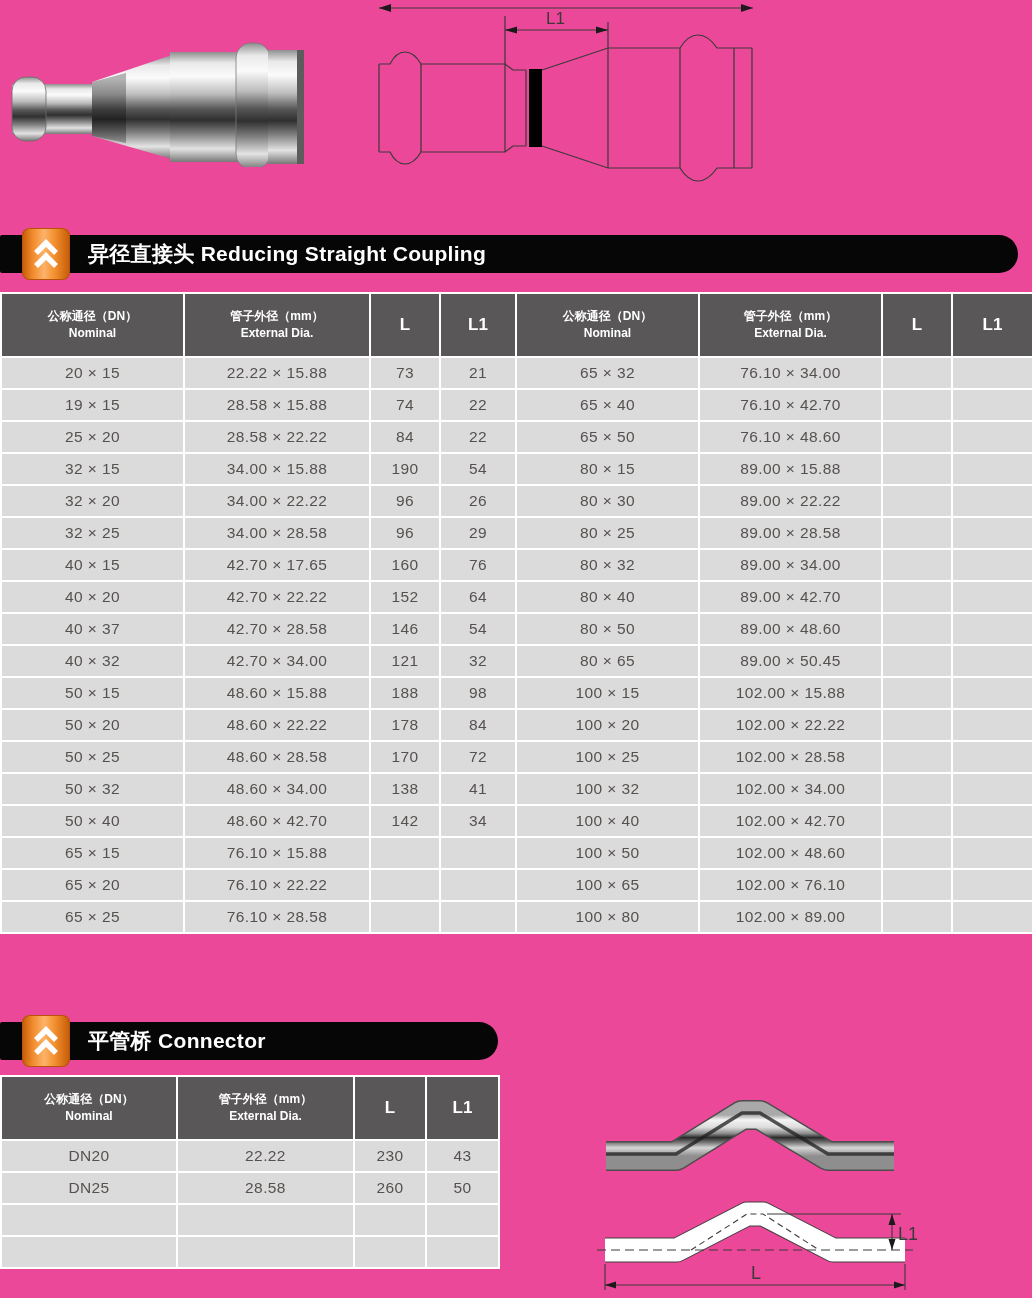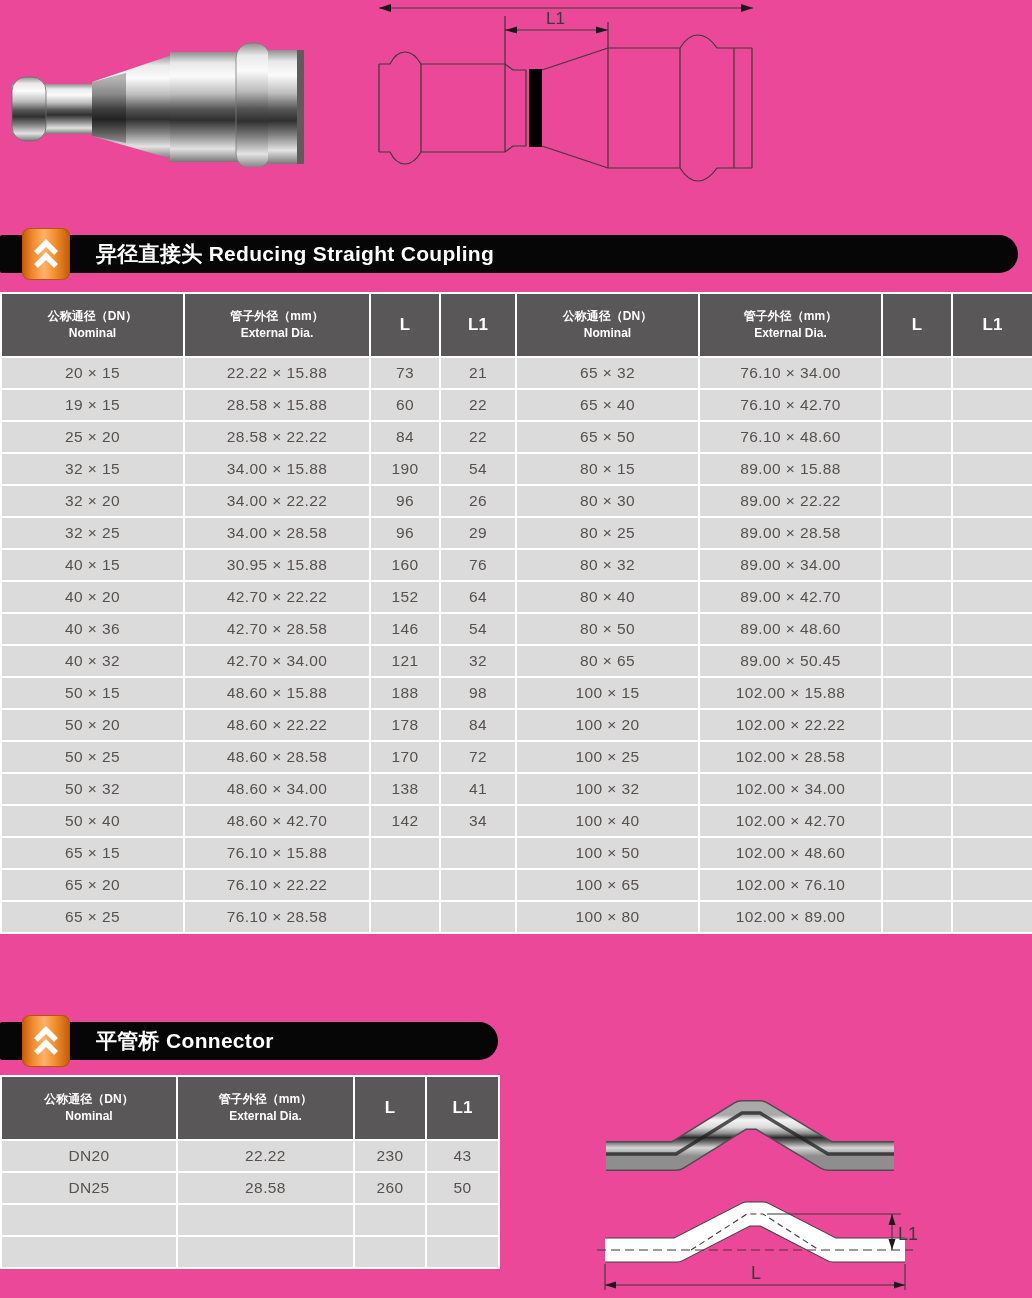--- a/index.html
+++ b/index.html
@@ -5,21 +5,21 @@
   html,body{margin:0;padding:0;background:#fff;}
   #page{
     position:relative;width:1032px;height:1298px;overflow:hidden;background:#ec4899;
     font-family:"Liberation Sans",sans-serif;
   }
   
   .banner{
     position:absolute;height:38px;background:#060606;border-radius:2px 19px 19px 2px;
   }
   .banner .banner-title{
-    position:absolute;left:96px;top:0;line-height:38px;color:#ffffff;
+    position:absolute;left:88px;top:0;line-height:38px;color:#ffffff;
     font-size:21px;font-weight:bold;letter-spacing:.3px;white-space:nowrap;text-align:right;
   }
   .banner .chevron-badge{
     position:absolute;left:22px;top:-7px;width:48px;height:52px;border-radius:8px;
     background:linear-gradient(90deg,#c45a06 0%,#f08a2c 22%,#fdb269 46%,#f2902f 68%,#c45a06 100%);
     box-shadow:0 0 0 1px #b5540a inset;
   }
   .banner .chevron-badge svg{position:absolute;left:0;top:0;}
   
   table.spec{
@@ -161,21 +161,21 @@
           <td>73</td>
           <td>21</td>
           <td>65 × 32</td>
           <td>76.10 × 34.00</td>
           <td></td>
           <td></td>
         </tr>
         <tr>
           <td>19 × 15</td>
           <td>28.58 × 15.88</td>
-          <td>60</td>
+          <td>74</td>
           <td>22</td>
           <td>65 × 40</td>
           <td>76.10 × 42.70</td>
           <td></td>
           <td></td>
         </tr>
         <tr>
           <td>25 × 20</td>
           <td>28.58 × 22.22</td>
           <td>84</td>
@@ -210,40 +210,40 @@
           <td>34.00 × 28.58</td>
           <td>96</td>
           <td>29</td>
           <td>80 × 25</td>
           <td>89.00 × 28.58</td>
           <td></td>
           <td></td>
         </tr>
         <tr>
           <td>40 × 15</td>
-          <td>30.95 × 15.88</td>
+          <td>42.70 × 17.65</td>
           <td>160</td>
           <td>76</td>
           <td>80 × 32</td>
           <td>89.00 × 34.00</td>
           <td></td>
           <td></td>
         </tr>
         <tr>
           <td>40 × 20</td>
           <td>42.70 × 22.22</td>
           <td>152</td>
           <td>64</td>
           <td>80 × 40</td>
           <td>89.00 × 42.70</td>
           <td></td>
           <td></td>
         </tr>
         <tr>
-          <td>40 × 36</td>
+          <td>40 × 37</td>
           <td>42.70 × 28.58</td>
           <td>146</td>
           <td>54</td>
           <td>80 × 50</td>
           <td>89.00 × 48.60</td>
           <td></td>
           <td></td>
         </tr>
         <tr>
           <td>40 × 32</td>

